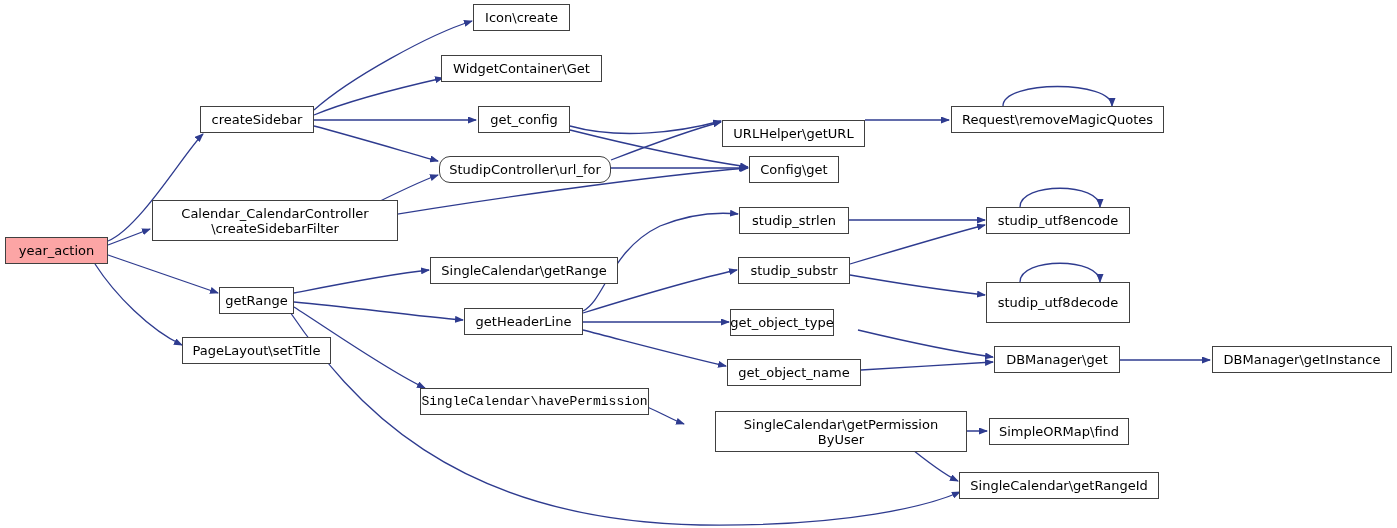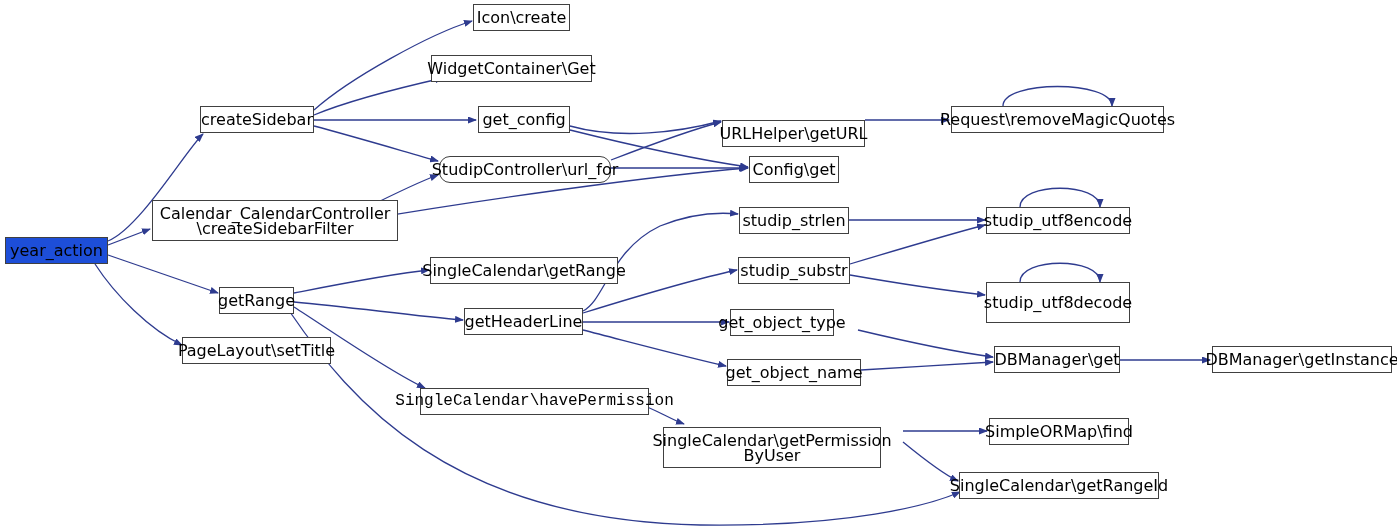--- a/index.html
+++ b/index.html
@@ -25,28 +25,28 @@
   .node {
     position: absolute;
     box-sizing: border-box;
     background: #ffffff;
     border: 1px solid #404040;
     display: flex;
     align-items: center;
     justify-content: center;
     text-align: center;
     color: #000000;
-    font-size: 16px;
+    font-size: 13px;
     line-height: 15px;
     letter-spacing: 0px;
     white-space: pre-line;
     z-index: 5;
   }
   .node.highlight {
-    background: #1d4ed8;
+    background: #fca5a5;
     border: 1px solid #404040;
   }
   .node-label {
     display: block;
     padding: 0 4px;
   }
 </style>
 </head>
 <body>
 
@@ -96,33 +96,33 @@
       </g>
   </svg>
   <div id="node-group">
       <div class="node highlight" style="left: 5px; top: 237px; width: 103px; height: 27px;"><span class="node-label">year_action</span></div>
       <div class="node" style="left: 200px; top: 106px; width: 114px; height: 27px; justify-content: center;"><span class="node-label">createSidebar</span></div>
       <div class="node" style="left: 152px; top: 200px; width: 246px; height: 41px;"><span class="node-label">Calendar_CalendarController
 \createSidebarFilter</span></div>
       <div class="node" style="left: 219px; top: 287px; width: 75px; height: 27px;"><span class="node-label">getRange</span></div>
       <div class="node" style="left: 182px; top: 337px; width: 149px; height: 27px;"><span class="node-label">PageLayout\setTitle</span></div>
       <div class="node" style="left: 473px; top: 4px; width: 97px; height: 27px;"><span class="node-label">Icon\create</span></div>
-      <div class="node" style="left: 431px; top: 55px; width: 161px; height: 27px;"><span class="node-label">WidgetContainer\Get</span></div>
+      <div class="node" style="left: 441px; top: 55px; width: 161px; height: 27px;"><span class="node-label">WidgetContainer\Get</span></div>
       <div class="node" style="left: 478px; top: 106px; width: 92px; height: 27px;"><span class="node-label">get_config</span></div>
       <div class="node" style="left: 439px; top: 156px; width: 172px; height: 27px; border-radius: 11px;"><span class="node-label">StudipController\url_for</span></div>
       <div class="node" style="left: 430px; top: 257px; width: 188px; height: 27px;"><span class="node-label">SingleCalendar\getRange</span></div>
       <div class="node" style="left: 464px; top: 308px; width: 119px; height: 27px;"><span class="node-label">getHeaderLine</span></div>
       <div class="node" style="left: 420px; top: 388px; width: 229px; height: 27px; font-family: Liberation Mono, monospace;"><span class="node-label">SingleCalendar\havePermission</span></div>
       <div class="node" style="left: 722px; top: 106px; width: 143px; height: 27px; margin-top: 14px;"><span class="node-label">URLHelper\getURL</span></div>
       <div class="node" style="left: 749px; top: 156px; width: 90px; height: 27px;"><span class="node-label">Config\get</span></div>
       <div class="node" style="left: 739px; top: 207px; width: 110px; height: 27px;"><span class="node-label">studip_strlen</span></div>
       <div class="node" style="left: 738px; top: 257px; width: 112px; height: 27px;"><span class="node-label">studip_substr</span></div>
       <div class="node" style="left: 730px; top: 309px; width: 104px; height: 27px;"><span class="node-label">get_object_type</span></div>
       <div class="node" style="left: 727px; top: 359px; width: 134px; height: 27px;"><span class="node-label">get_object_name</span></div>
-      <div class="node" style="left: 663px; top: 411px; width: 218px; height: 41px; margin-top: 16px;"><span class="node-label">SingleCalendar\getPermission
+      <div class="node" style="left: 715px; top: 411px; width: 252px; height: 41px;"><span class="node-label">SingleCalendar\getPermission
 ByUser</span></div>
       <div class="node" style="left: 951px; top: 106px; width: 213px; height: 27px;"><span class="node-label">Request\removeMagicQuotes</span></div>
       <div class="node" style="left: 986px; top: 207px; width: 144px; height: 27px;"><span class="node-label">studip_utf8encode</span></div>
       <div class="node" style="left: 986px; top: 282px; width: 144px; height: 41px;"><span class="node-label">studip_utf8decode</span></div>
       <div class="node" style="left: 994px; top: 346px; width: 126px; height: 27px;"><span class="node-label">DBManager\get</span></div>
       <div class="node" style="left: 989px; top: 418px; width: 140px; height: 27px;"><span class="node-label">SimpleORMap\find</span></div>
       <div class="node" style="left: 959px; top: 472px; width: 200px; height: 27px;"><span class="node-label">SingleCalendar\getRangeId</span></div>
       <div class="node" style="left: 1212px; top: 346px; width: 180px; height: 27px;"><span class="node-label">DBManager\getInstance</span></div>
     </div>
 </div>

